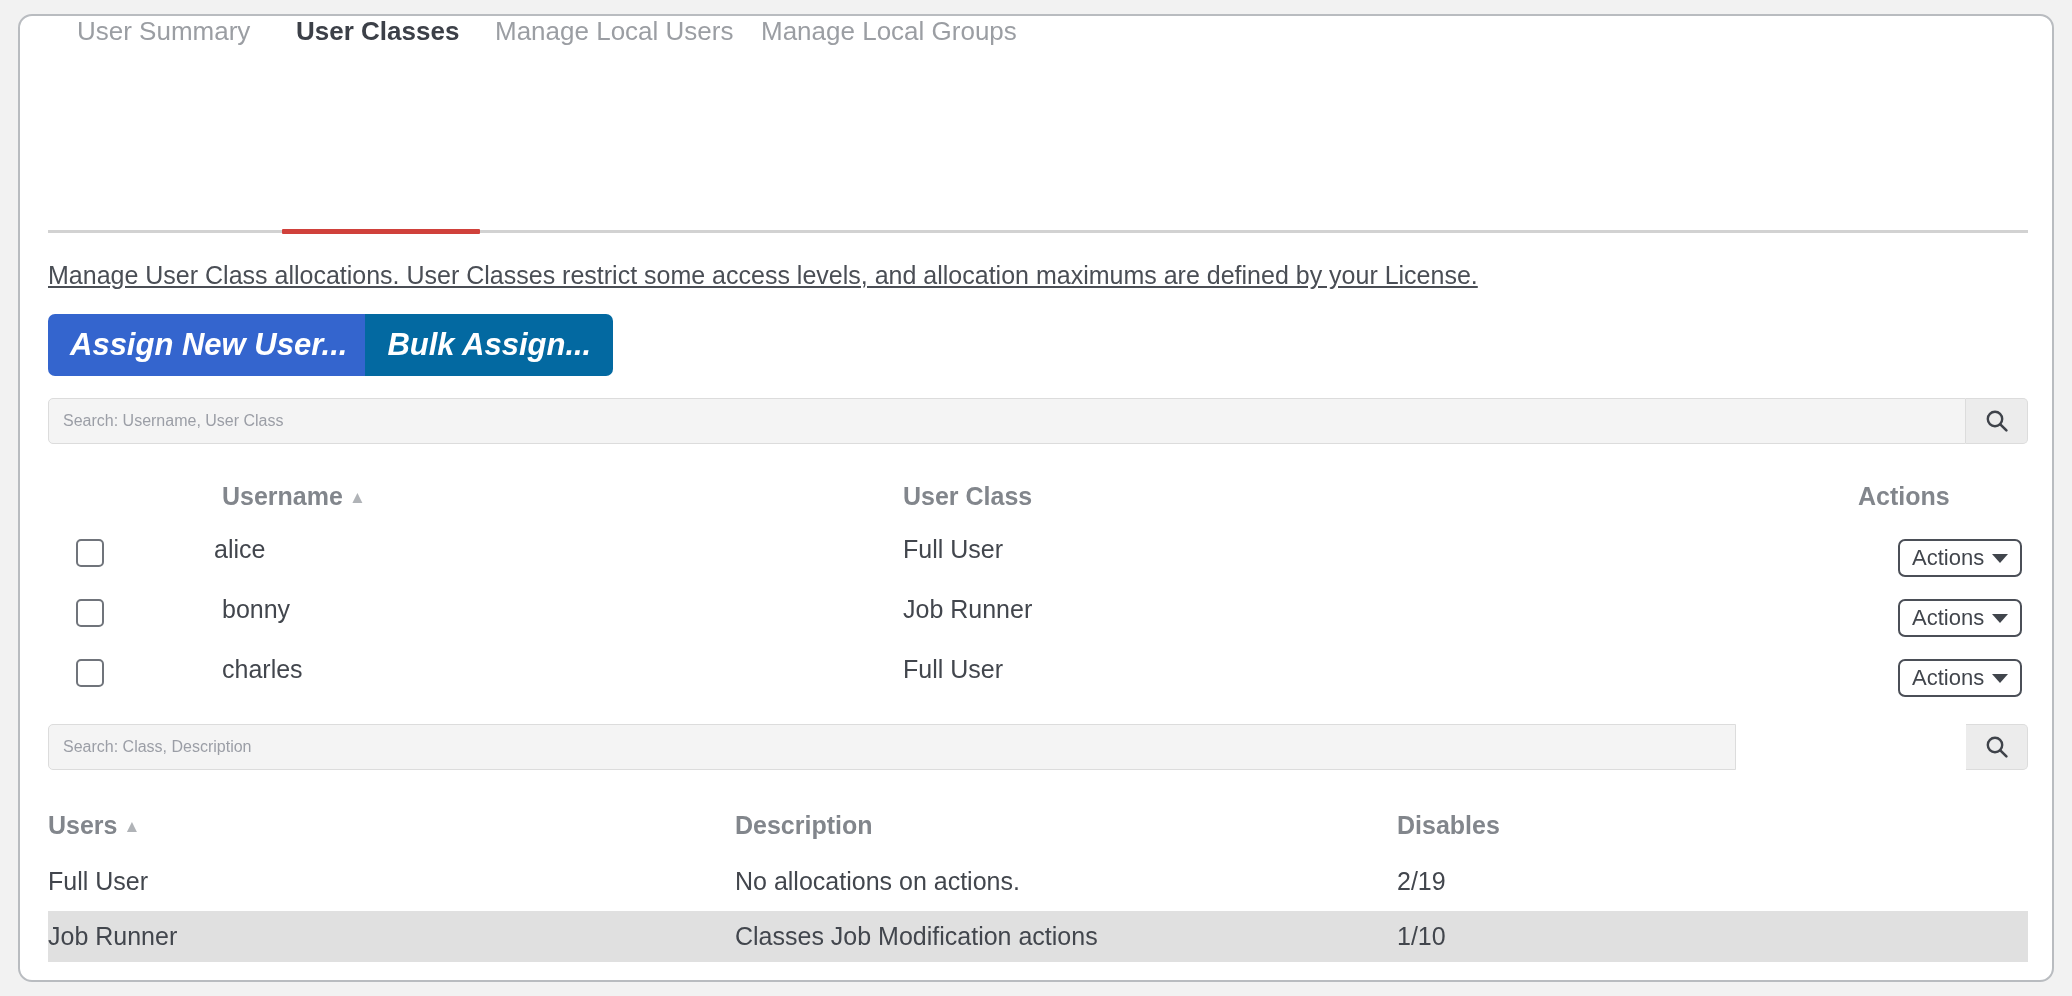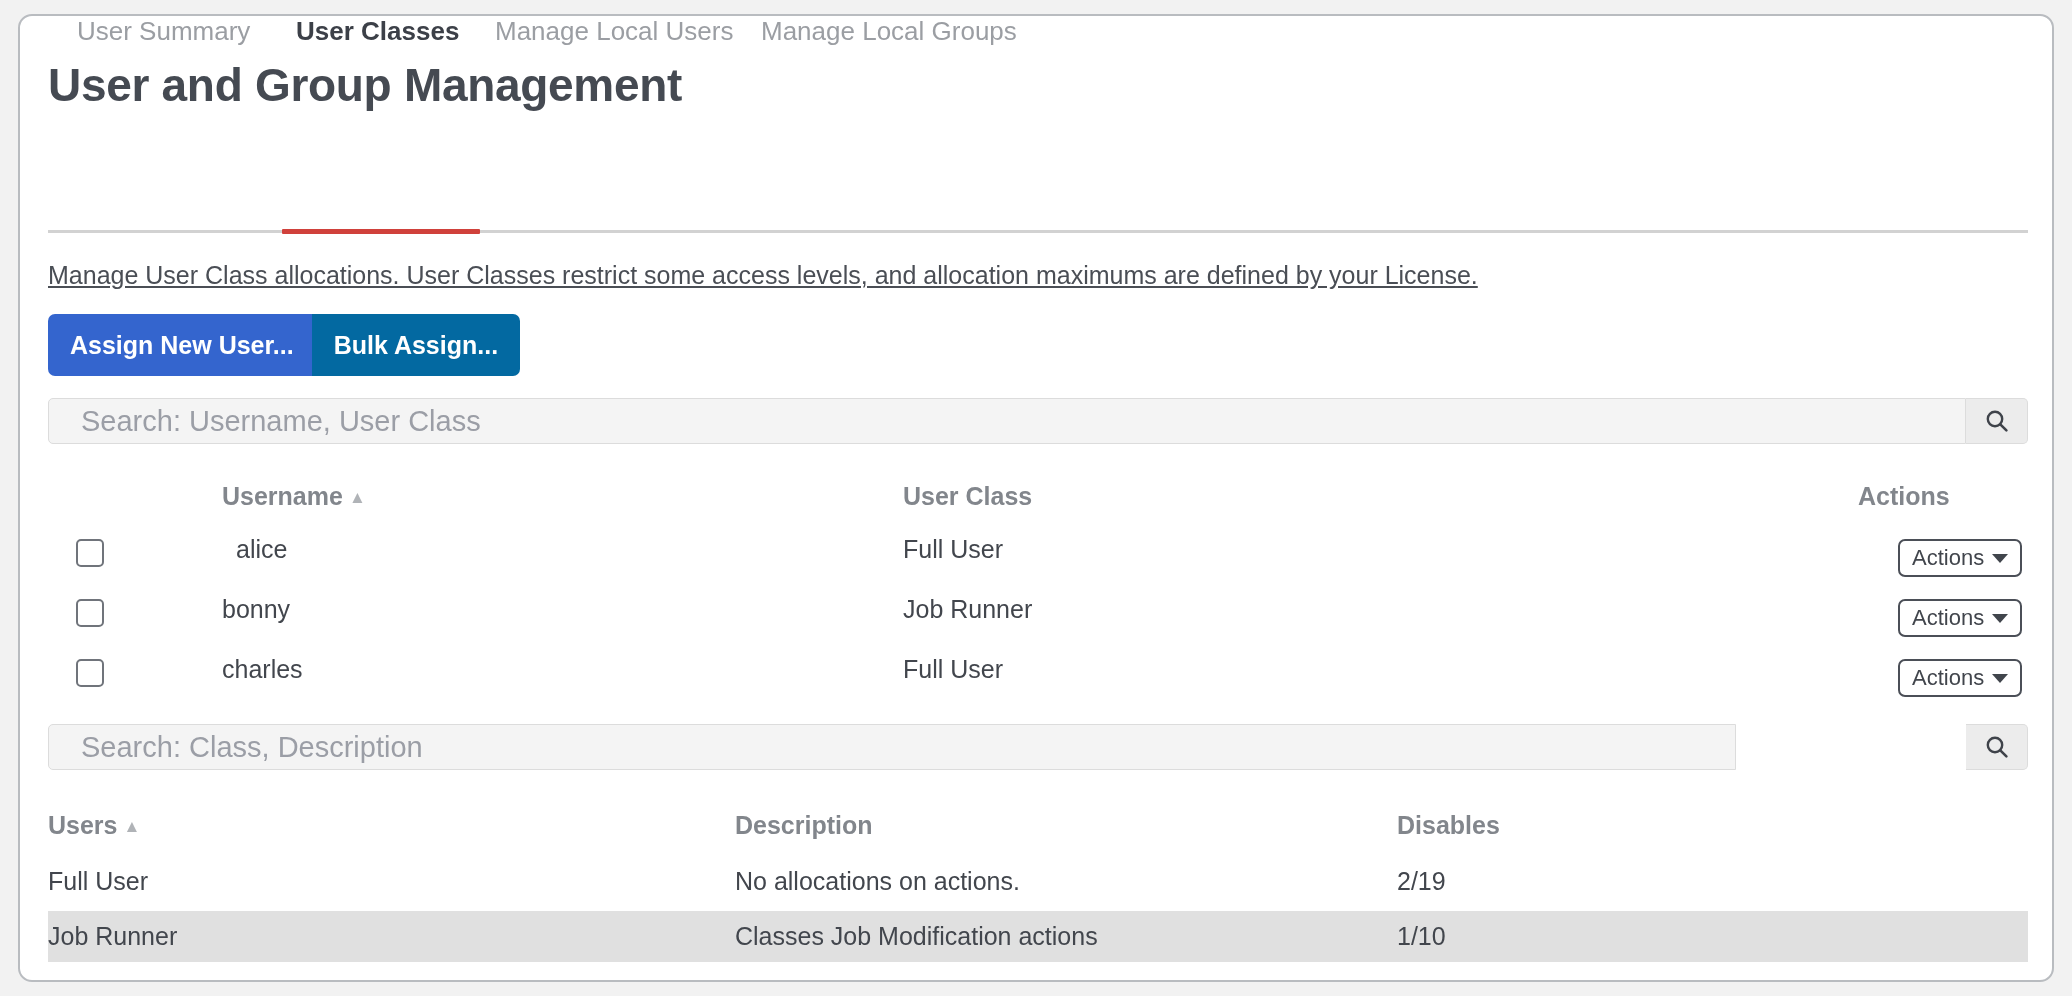--- a/index.html
+++ b/index.html
@@ -70,31 +70,32 @@
     font-size: 25px;
     color: #4a4e55;
     white-space: nowrap;
     text-decoration: underline;
   }
 
   
   .btn-row { position: absolute; left: 28px; top: 298px; }
   .btn {
     display: inline-block;
-    font-size: 25px;
+    font-size: 31px;
     font-weight: bold;
     color: #ffffff;
     border: none;
     padding: 0 22px;
     height: 62px;
     line-height: 62px;
     vertical-align: top;
     cursor: pointer;
     white-space: nowrap;
     font-family: "Liberation Sans", sans-serif;
+    font-style: italic;
   }
   .btn-primary {
     background: #3465ce;
     border-radius: 7px 0 0 7px;
   }
   .btn-secondary {
     background: #0369a1;
     border-radius: 0 7px 7px 0;
     margin-left: -4px;
   }
@@ -104,23 +105,23 @@
     position: absolute;
     height: 46px;
   }
   .search-input {
     position: absolute;
     left: 0; top: 0;
     height: 46px;
     background: #f4f4f4;
     border: 1px solid #dcdcdc;
     border-radius: 5px 0 0 5px;
-    font-size: 29px;
+    font-size: 16px;
     color: #43474e;
-    padding: 0 32px;
+    padding: 0 14px;
     font-family: "Liberation Sans", sans-serif;
     outline: none;
   }
   .search-input::placeholder { color: #9b9ea6; }
   .search-btn {
     position: absolute;
     top: 0;
     width: 62px; height: 46px;
     background: #ececec;
     border: 1px solid #dcdcdc;
@@ -198,21 +199,20 @@
     display: inline-block;
   }
 </style>
 </head>
 <body>
 
 <div id="page">
   <div class="card">
     <div class="inner">
 
-      <div class="page-title">User and Group Management</div>
 
       <div class="tabs-underline"></div>
 
       <div class="tab" style="left:57px;">User Summary</div>
       <div class="tab active" style="left:276px;">User Classes</div>
       <div class="tab" style="left:475px;">Manage Local Users</div>
       <div class="tab" style="left:741px;">Manage Local Groups</div>
       <div class="tab-active-bar" style="left:262px; width:198px;"></div>
 
       <div class="description">Manage User Class allocations. User Classes restrict some access levels, and allocation maximums are defined by your License.</div>
@@ -233,21 +233,21 @@
         </button>
       </div>
 
       <div class="tbl" style="left:0; top:0; width:100%;">
         <div class="th" style="left:202px; top:466px;"><span>Username</span><span class="sort-caret">▲</span></div>
         <div class="th" style="left:883px; top:466px;">User Class</div>
         <div class="th" style="left:1838px; top:466px;">Actions</div>
 
         <div>
           <button class="checkbox" style="left:56px; top:523px;"></button>
-          <div class="td" style="left:216px; top:519px;">alice</div>
+          <div class="td" style="left:194px; top:519px;">alice</div>
           <div class="td" style="left:883px; top:519px;">Full User</div>
           <button class="actions-btn" style="left:1878px; top:523px;">
             <span>Actions</span>
             <span class="caret-down"></span>
           </button>
         </div>
 
         <div>
           <button class="checkbox" style="left:56px; top:583px;"></button>
           <div class="td" style="left:202px; top:579px;">bonny</div>

